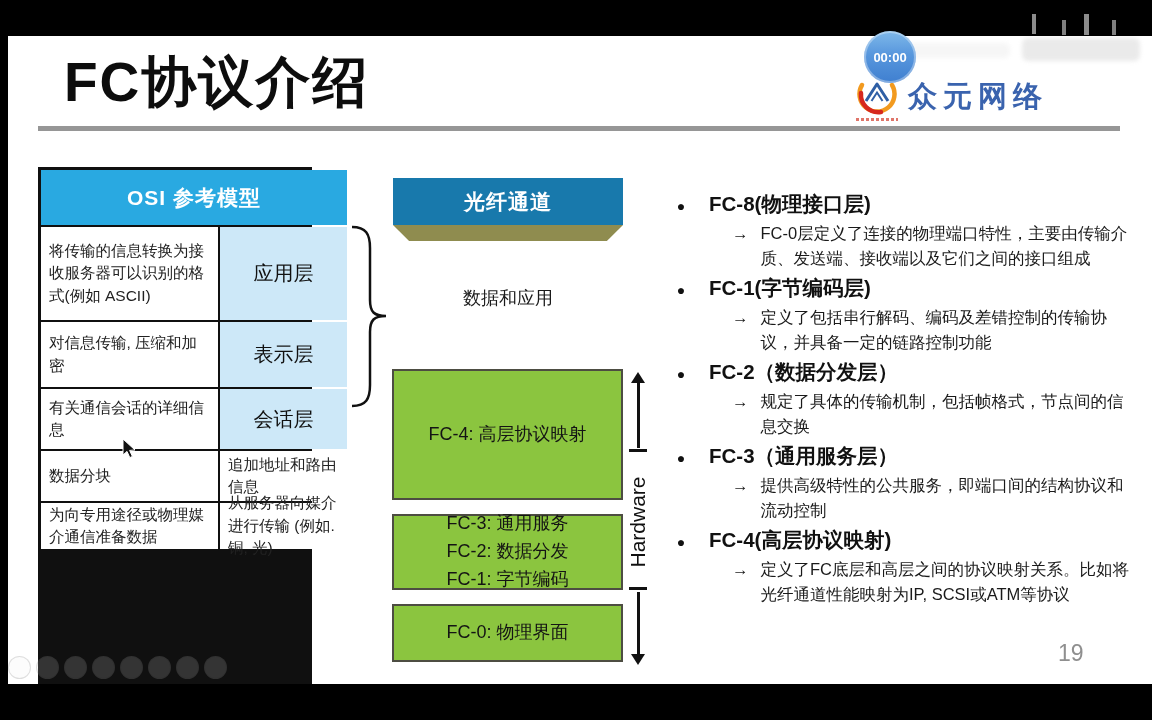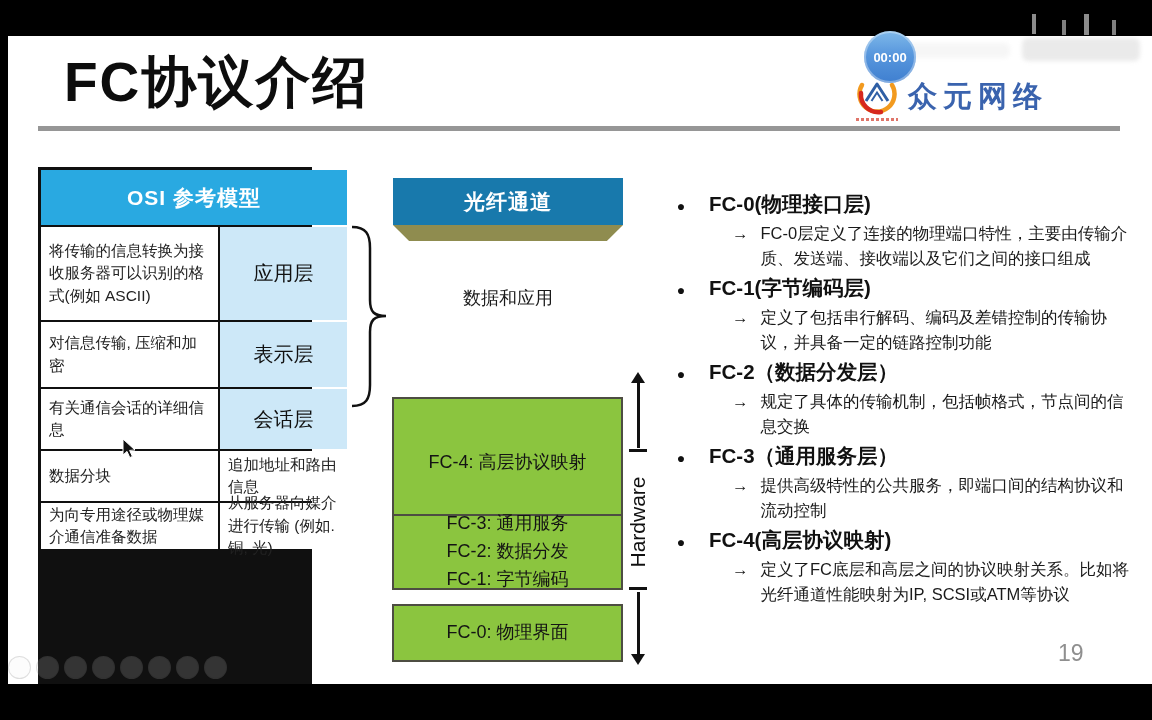--- a/index.html
+++ b/index.html
@@ -31,21 +31,21 @@
 
   
   .fc-hdr{left:393px;top:178px;width:230px;height:47px;background:#1879AC;color:#fff;
           display:flex;align-items:center;justify-content:center;font-size:21px;font-weight:bold;letter-spacing:1px;}
   .fc-hdr-shadow{left:393px;top:225px;width:230px;height:16px;background:#8F8C4F;
                  clip-path:polygon(0 0,100% 0,93% 100%,7% 100%);}
   .fc-data{left:393px;top:286px;width:230px;text-align:center;font-size:18px;color:#1a1a1a;}
   .gbox{left:392px;width:231px;background:#8BC53F;border:2px solid #4d4d42;
         display:flex;flex-direction:column;align-items:center;justify-content:center;
         font-size:18px;color:#141414;line-height:1.55;z-index:2;}
-  .g1{top:397px;height:131px;align-items:center;}
+  .g1{top:369px;height:131px;align-items:center;}
   .g2{top:514px;height:76px;text-align:right;}
   .g3{top:604px;height:58px;}
 
   
   .hw-line{width:3px;background:#111;left:637px;}
   .hw-tick{width:18px;height:3px;background:#111;left:629px;}
   .tri{width:0;height:0;left:631px;}
   .tri-up{border-left:7px solid transparent;border-right:7px solid transparent;border-bottom:11px solid #111;top:372px;}
   .tri-dn{border-left:7px solid transparent;border-right:7px solid transparent;border-top:11px solid #111;top:654px;}
   .hw-label{left:539px;top:509px;width:200px;height:26px;transform:rotate(-90deg);
@@ -153,21 +153,21 @@
   <div class="abs hw-tick" style="top:449px;"></div>
   <div class="abs hw-label">Hardware</div>
   <div class="abs hw-tick" style="top:587px;"></div>
   <div class="abs hw-line" style="top:592px;height:62px;"></div>
   <div class="abs tri tri-dn"></div>
 
   <div class="abs bullets">
     <div class="b-item">
       <div class="b-head">
           <span class="b-dot">●</span>
-          <span>FC-0(物理接口层)</span>
+          <span>FC-8(物理接口层)</span>
         </div>
       <div class="b-detail">
           <span class="b-arrow">→</span>
           <span>FC-0层定义了连接的物理端口特性，主要由传输介质、发送端、接收端以及它们之间的接口组成</span>
         </div>
     </div>
     <div class="b-item">
       <div class="b-head">
           <span class="b-dot">●</span>
           <span>FC-1(字节编码层)</span>

